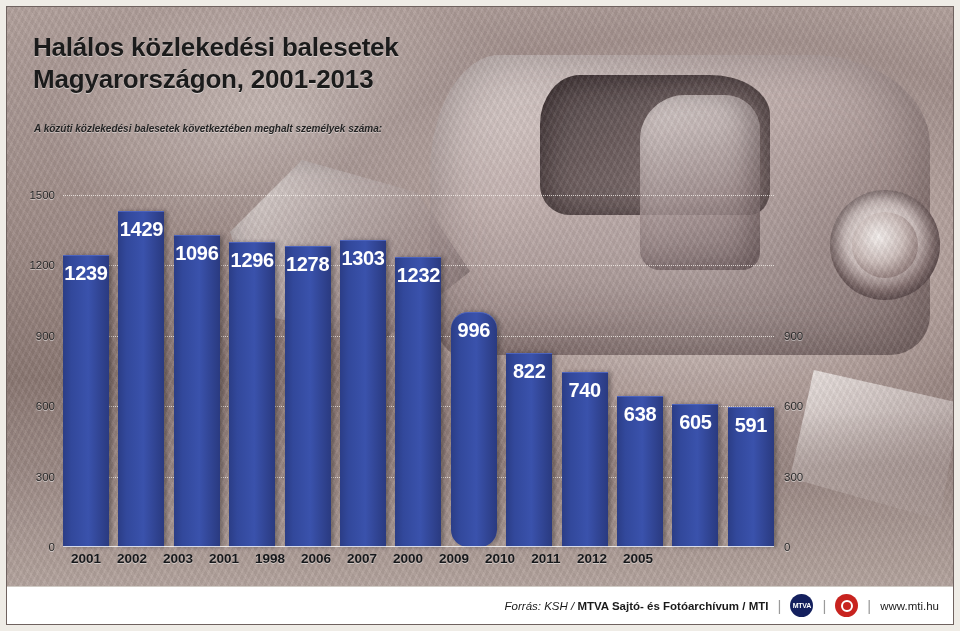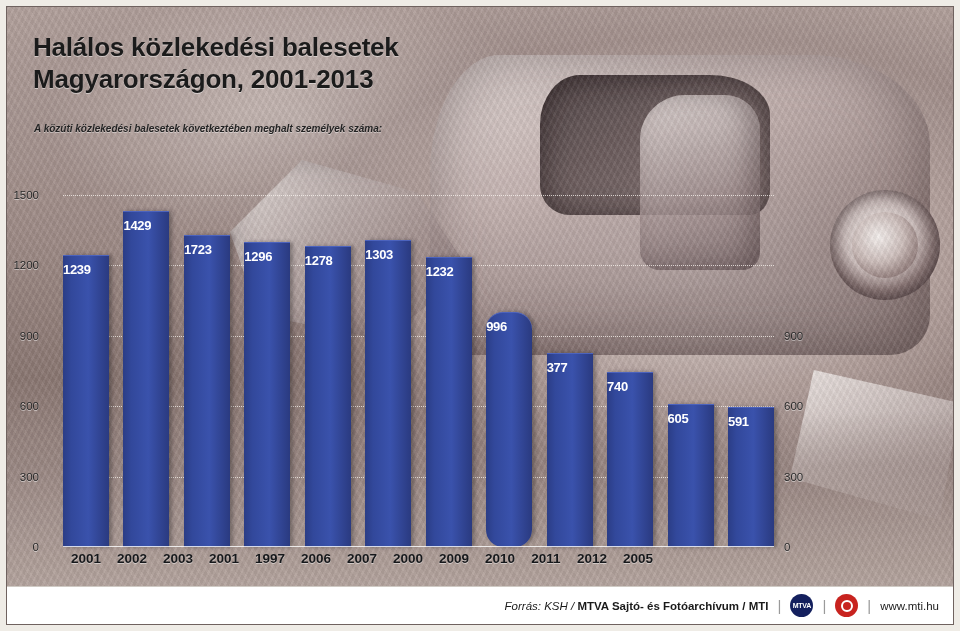--- a/index.html
+++ b/index.html
@@ -157,21 +157,21 @@
     left: 0; right: 0; bottom: 0;
     border-top: 1px solid rgba(255,255,255,0.8);
   }
   .ytick-left, .ytick-right {
     position: absolute;
     font-size: 11.5px;
     color: #2a2a2a;
     text-shadow: 0 1px 0 rgba(255,255,255,0.5);
     white-space: nowrap;
   }
-  .ytick-left { right: 100%; margin-right: 24px; transform: translateY(-50%); }
+  .ytick-left { right: 100%; margin-right: 8px; transform: translateY(-50%); }
   .ytick-right { left: 100%; margin-left: 10px; transform: translateY(-50%); }
   .bars {
     position: absolute;
     inset: 0;
     display: flex;
     align-items: flex-end;
     justify-content: space-between;
   }
   .bar-col {
     position: relative;
@@ -186,23 +186,23 @@
     width: 46px;
     background: linear-gradient(90deg, #2b3d86 0%, #32489b 18%, #3a52ac 55%, #2a3a80 100%);
     border-top: 1px solid #4c63bd;
     box-shadow: 3px 0 4px rgba(30,24,26,0.35);
     position: relative;
   }
   .bar-value {
     position: absolute;
     left: 0; right: 0;
     top: 6px;
-    text-align: left;
+    text-align: center;
     color: #ffffff;
-    font-size: 13px;
+    font-size: 20px;
     font-weight: bold;
     letter-spacing: -0.3px;
   }
   .xlabels {
     position: absolute;
     left: 63px; top: 551px;
     width: 711px;
     display: flex;
     justify-content: flex-start;
   }
@@ -318,21 +318,21 @@
               <div class="bar-value">1239</div>
             </div>
           </div>
           <div class="bar-col">
             <div class="bar" style="height: 335.339px;">
               <div class="bar-value">1429</div>
             </div>
           </div>
           <div class="bar-col">
             <div class="bar" style="height: 311.168px;">
-              <div class="bar-value">1723</div>
+              <div class="bar-value">1096</div>
             </div>
           </div>
           <div class="bar-col">
             <div class="bar" style="height: 304.128px;">
               <div class="bar-value">1296</div>
             </div>
           </div>
           <div class="bar-col">
             <div class="bar" style="height: 299.904px;">
               <div class="bar-value">1278</div>
@@ -348,47 +348,52 @@
               <div class="bar-value">1232</div>
             </div>
           </div>
           <div class="bar-col">
             <div class="bar" style="height: 233.728px; border-radius: 17px;">
               <div class="bar-value">996</div>
             </div>
           </div>
           <div class="bar-col">
             <div class="bar" style="height: 192.896px;">
-              <div class="bar-value">377</div>
+              <div class="bar-value">822</div>
             </div>
           </div>
           <div class="bar-col">
             <div class="bar" style="height: 173.653px;">
               <div class="bar-value">740</div>
+            </div>
+          </div>
+          <div class="bar-col">
+            <div class="bar" style="height: 149.717px;">
+              <div class="bar-value">638</div>
             </div>
           </div>
           <div class="bar-col">
             <div class="bar" style="height: 141.973px;">
               <div class="bar-value">605</div>
             </div>
           </div>
           <div class="bar-col">
             <div class="bar" style="height: 138.688px;">
               <div class="bar-value">591</div>
             </div>
           </div>
         </div>
       <div class="axis-base"></div>
     </div>
     <div class="xlabels" id="xlabels">
         <div class="xlabel">2001</div>
         <div class="xlabel">2002</div>
         <div class="xlabel">2003</div>
         <div class="xlabel">2001</div>
-        <div class="xlabel">1997</div>
+        <div class="xlabel">1998</div>
         <div class="xlabel">2006</div>
         <div class="xlabel">2007</div>
         <div class="xlabel">2000</div>
         <div class="xlabel">2009</div>
         <div class="xlabel">2010</div>
         <div class="xlabel">2011</div>
         <div class="xlabel">2012</div>
         <div class="xlabel">2005</div>
       </div>
   </div>

